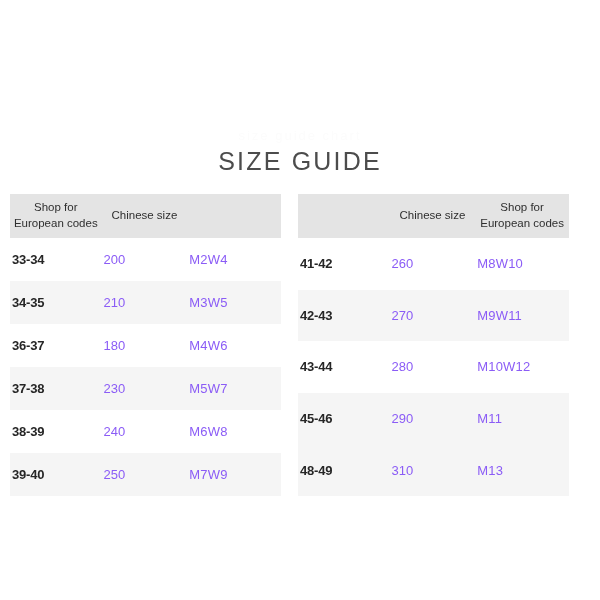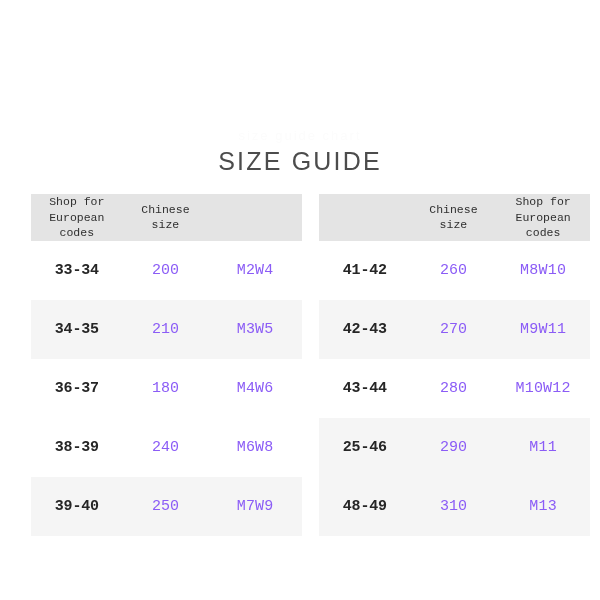--- a/index.html
+++ b/index.html
@@ -46,26 +46,25 @@
     font-size: 25px;
     font-weight: 400;
     letter-spacing: 2.2px;
     color: #4c4c4c;
     white-space: nowrap;
   }
 
   
   .tables {
     position: absolute;
-    left: 31px;
+    left: 10px;
     top: 194px;
     width: 559px;
     display: flex;
     justify-content: space-between;
-    font-family: Liberation Mono, monospace;
   }
 
   .size-table {
     width: 271px;
     border-collapse: collapse;
     table-layout: fixed;
     background: #ffffff;
   }
 
   .size-table col.c1 { width: 33.8%; }
@@ -86,25 +85,25 @@
   }
 
   .size-table thead th .hdr-line { display: block; }
 
   .size-table tbody tr { height: 35px; }
   .size-table tbody tr.odd  { background: #ffffff; }
   .size-table tbody tr.even { background: #f5f5f5; }
 
   .size-table tbody td {
     height: 35px;
-    padding: 12px 2px;
-    text-align: center;
+    padding: 4px 2px;
+    text-align: left;
     vertical-align: middle;
     border: none;
-    font-size: 15px;
+    font-size: 13px;
   }
 
   .size-table tbody td.col-eu {
     font-weight: bold;
     color: #262626;
     letter-spacing: -0.2px;
   }
 
   .size-table tbody td.col-cn,
   .size-table tbody td.col-code {
@@ -154,20 +153,25 @@
         <tr class="even">
           <td class="col-eu">34-35</td>
           <td class="col-cn">210</td>
           <td class="col-code">M3W5</td>
         </tr>
         <tr class="odd">
           <td class="col-eu">36-37</td>
           <td class="col-cn">180</td>
           <td class="col-code">M4W6</td>
         </tr>
+        <tr class="even">
+          <td class="col-eu">37-38</td>
+          <td class="col-cn">230</td>
+          <td class="col-code">M5W7</td>
+        </tr>
         <tr class="odd">
           <td class="col-eu">38-39</td>
           <td class="col-cn">240</td>
           <td class="col-code">M6W8</td>
         </tr>
         <tr class="even">
           <td class="col-eu">39-40</td>
           <td class="col-cn">250</td>
           <td class="col-code">M7W9</td>
         </tr>
@@ -204,21 +208,21 @@
           <td class="col-eu">42-43</td>
           <td class="col-cn">270</td>
           <td class="col-code">M9W11</td>
         </tr>
         <tr class="odd">
           <td class="col-eu">43-44</td>
           <td class="col-cn">280</td>
           <td class="col-code">M10W12</td>
         </tr>
         <tr class="even">
-          <td class="col-eu">25-46</td>
+          <td class="col-eu">45-46</td>
           <td class="col-cn">290</td>
           <td class="col-code">M11</td>
         </tr>
         <tr class="even">
           <td class="col-eu">48-49</td>
           <td class="col-cn">310</td>
           <td class="col-code">M13</td>
         </tr>
       </tbody>
     </table>

